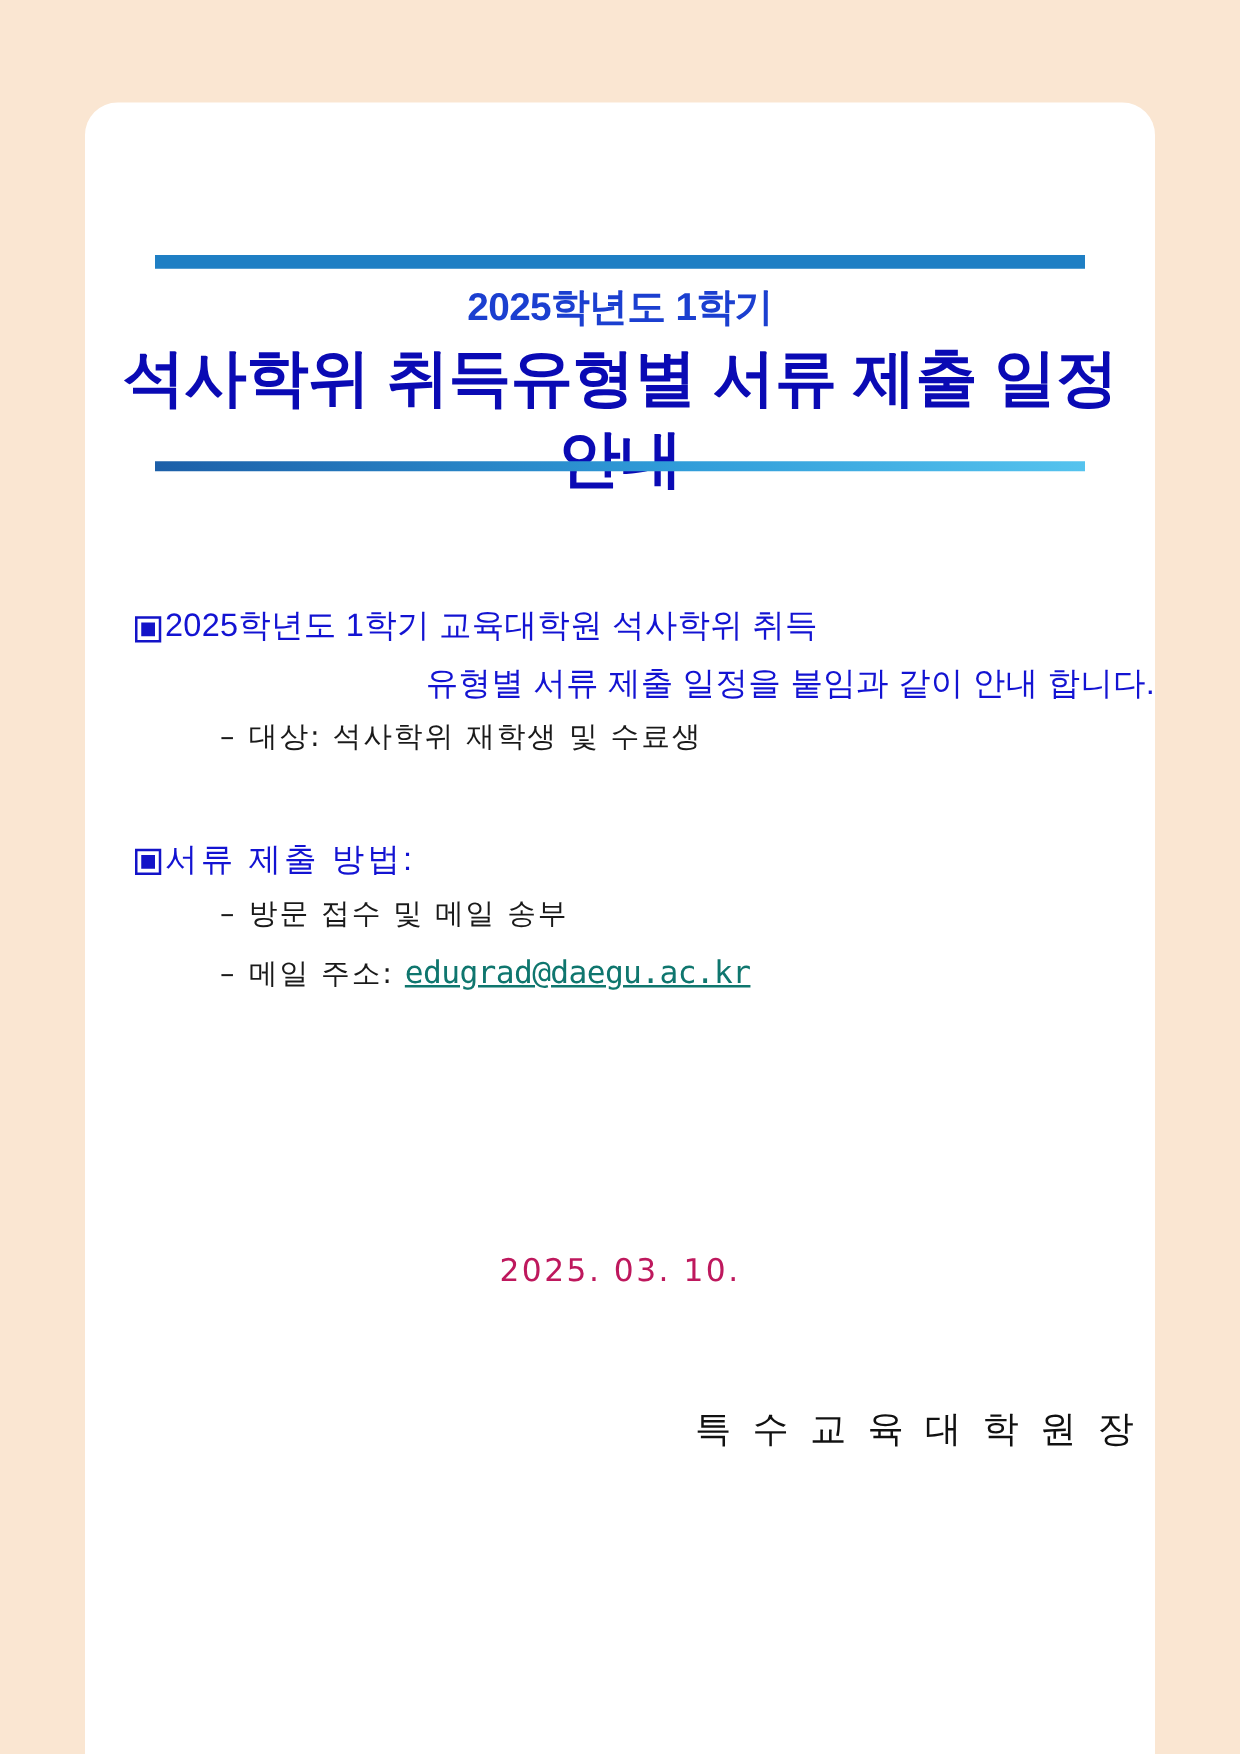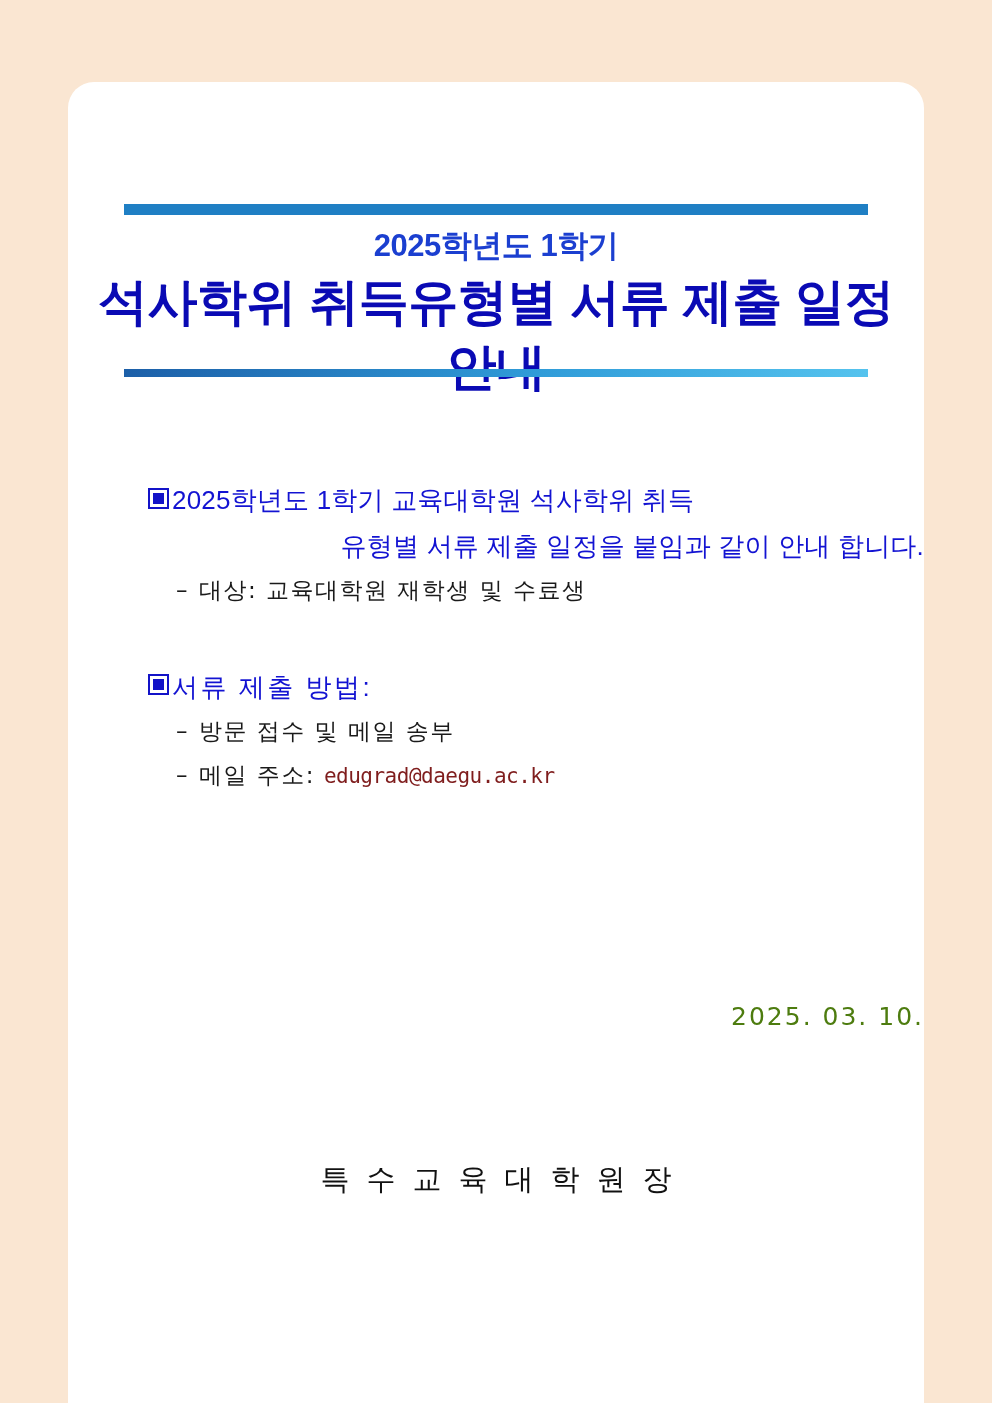--- a/index.html
+++ b/index.html
@@ -77,22 +77,21 @@
     left: 0;
     top: 396px;
     width: 100%;
   }
   .bullet-group {
     position: relative;
     margin-bottom: 28px;
   }
   .bullet-row {
     display: flex;
-    align-items: center;
-    padding-left: 40px;
+    align-items: flex-end;
   }
   .bullet-marker {
     width: 28px;
     margin-left: 36px;
     flex: 0 0 28px;
     font-size: 20px;
     line-height: 1.7;
     color: #1414cc;
     text-align: center;
     padding-top: 2px;
@@ -138,46 +137,47 @@
     font-size: 23px;
     color: #1a1a1a;
     line-height: 1.9;
     margin-left: 108px;
     letter-spacing: 1.5px;
   }
   .dash-line .dash {
     margin-right: 10px;
   }
   .email {
-    color: #7f1d1d;
+    color: #0f766e;
+    text-decoration: underline;
     font-family: "DejaVu Sans Mono", monospace;
-    font-size: 21px;
+    font-size: 25px;
     letter-spacing: -0.5px;
   }
   .group2 {
     margin-top: 52px;
   }
   
   .date-line {
     position: absolute;
     left: 0;
     top: 920px;
     width: 100%;
-    text-align: right;
+    text-align: center;
     font-family: "DejaVu Sans", sans-serif;
     font-size: 25px;
-    color: #4d7c0f;
+    color: #be185d;
     letter-spacing: 2px;
   }
   .signer {
     position: absolute;
     left: 0;
-    top: 1078px;
-    width: 100%;
-    text-align: center;
+    top: 1042px;
+    width: 100%;
+    text-align: right;
     font-family: Liberation Serif, serif;
     font-size: 29px;
     color: #111;
     letter-spacing: 17px;
     text-indent: 17px;
   }
 </style>
 </head>
 <body>
 
@@ -195,21 +195,21 @@
 
     <div class="body-area">
 
       <div class="bullet-group">
         <div class="bullet-row">
           <div class="bullet-marker"><span class="sq"></span></div>
           <div class="bullet-text">2025학년도 1학기 교육대학원 석사학위 취득</div>
         </div>
         <div class="cont-line">유형별 서류 제출 일정을 붙임과 같이 안내 합니다.</div>
         <div class="dash-line">
-          <span class="dash">–</span><span>대상: 교육대학원 재학생 및 수료생</span>
+          <span class="dash">–</span><span>대상: 석사학위 재학생 및 수료생</span>
         </div>
       </div>
 
       <div class="bullet-group group2">
         <div class="bullet-row">
           <div class="bullet-marker"><span class="sq"></span></div>
           <div class="bullet-text b2">서류 제출 방법:</div>
         </div>
         <div class="dash-line">
           <span class="dash">–</span><span>방문 접수 및 메일 송부</span>

